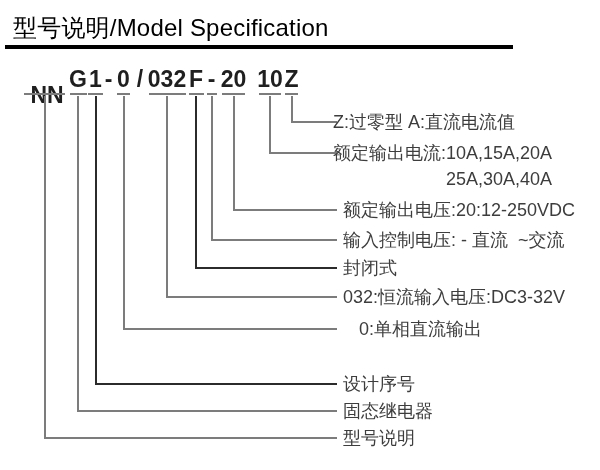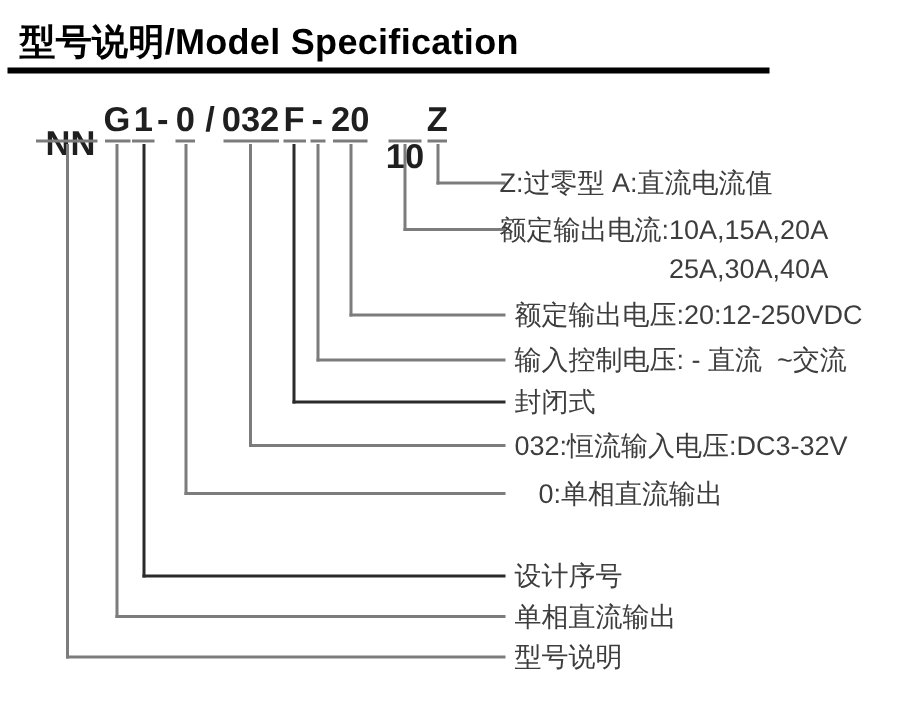--- a/index.html
+++ b/index.html
@@ -2,21 +2,21 @@
 <html><head>
 <meta charset="utf-8">
 <style>
   html,body{margin:0;padding:0;background:#ffffff;}
   .page{
     position:relative;width:600px;height:470px;background:#ffffff;overflow:hidden;
     font-family:"Liberation Sans","DejaVu Sans",sans-serif;
   }
   .title{
     position:absolute;left:13px;top:12px;margin:0;
-    font-size:24px;font-weight:bold;color:#000000;letter-spacing:.2px;white-space:pre;
+    font-size:24px;font-weight:normal;color:#000000;letter-spacing:.2px;white-space:pre;
   }
   .title-rule{position:absolute;left:5px;top:45px;width:508px;height:4px;background:#000000;}
   .code-seg{
     position:absolute;top:66px;transform:translateX(-50%);
     font-size:23px;font-weight:bold;color:#1f1f1f;white-space:pre;line-height:26px;
   }
   .tick{position:absolute;top:93px;height:2px;background:#7c7c7c;}
   .vline{position:absolute;width:2px;background:#7c7c7c;}
   .hline{position:absolute;height:2px;background:#7c7c7c;}
   .dark{background:#2b2b2b;}
@@ -34,21 +34,21 @@
   <div id="diagram">
       <div class="code-seg" style="left: 47px; margin-top: 16px;">NN</div>
       <div class="tick" style="left: 24px; width: 41px;"></div>
       <div class="vline" style="left: 43.5px; top: 96px; height: 343px;"></div>
       <div class="hline" style="left: 43.5px; top: 437px; width: 293.5px;"></div>
       <div class="spec-row" style="left: 343px; top: 425px;"><div>型号说明</div></div>
       <div class="code-seg" style="left: 78px;">G</div>
       <div class="tick" style="left: 69.5px; width: 17px;"></div>
       <div class="vline" style="left: 77px; top: 96px; height: 316px;"></div>
       <div class="hline" style="left: 77px; top: 410px; width: 260px;"></div>
-      <div class="spec-row" style="left: 343px; top: 398px;"><div>单相直流输出</div></div>
+      <div class="spec-row" style="left: 343px; top: 398px;"><div>固态继电器</div></div>
       <div class="code-seg" style="left: 95.5px;">1</div>
       <div class="tick" style="left: 88px; width: 15px;"></div>
       <div class="vline dark" style="left: 94.5px; top: 96px; height: 289px;"></div>
       <div class="hline dark" style="left: 94.5px; top: 383px; width: 242.5px;"></div>
       <div class="spec-row" style="left: 343px; top: 371px;"><div>设计序号</div></div>
       <div class="code-seg" style="left: 108.5px;">-</div>
       <div class="code-seg" style="left: 123.5px;">0</div>
       <div class="tick" style="left: 117px; width: 13px;"></div>
       <div class="vline" style="left: 122.5px; top: 96px; height: 234px;"></div>
       <div class="hline" style="left: 122.5px; top: 328px; width: 214.5px;"></div>
@@ -67,21 +67,21 @@
       <div class="code-seg" style="left: 211.5px;">-</div>
       <div class="tick" style="left: 206.5px; width: 10px;"></div>
       <div class="vline" style="left: 210.5px; top: 96px; height: 145px;"></div>
       <div class="hline" style="left: 210.5px; top: 239px; width: 126.5px;"></div>
       <div class="spec-row" style="left: 343px; top: 227px;"><div>输入控制电压: - 直流  ~交流</div></div>
       <div class="code-seg" style="left: 233.5px; text-align: right;">20</div>
       <div class="tick" style="left: 222px; width: 23px;"></div>
       <div class="vline" style="left: 232.5px; top: 96px; height: 115px;"></div>
       <div class="hline" style="left: 232.5px; top: 209px; width: 104.5px;"></div>
       <div class="spec-row" style="left: 343px; top: 197px;"><div>额定输出电压:20:12-250VDC</div></div>
-      <div class="code-seg" style="left: 270px; margin-top: 25px;">10</div>
+      <div class="code-seg" style="left: 270px;">10</div>
       <div class="tick" style="left: 259px; width: 22px;"></div>
       <div class="vline" style="left: 269px; top: 96px; height: 58px;"></div>
       <div class="hline" style="left: 269px; top: 152px; width: 68px;"></div>
       <div class="spec-row" style="left: 333px; top: 140px;"><span>额定输出电流:</span><div class="vals"><div>10A,15A,20A</div><div>25A,30A,40A</div></div></div>
       <div class="code-seg" style="left: 291.5px;">Z</div>
       <div class="tick" style="left: 285px; width: 13px;"></div>
       <div class="vline" style="left: 290.5px; top: 96px; height: 27px;"></div>
       <div class="hline" style="left: 290.5px; top: 121px; width: 46.5px;"></div>
       <div class="spec-row" style="left: 333px; top: 109px;"><div>Z:过零型 A:直流电流值</div></div>
     </div>

